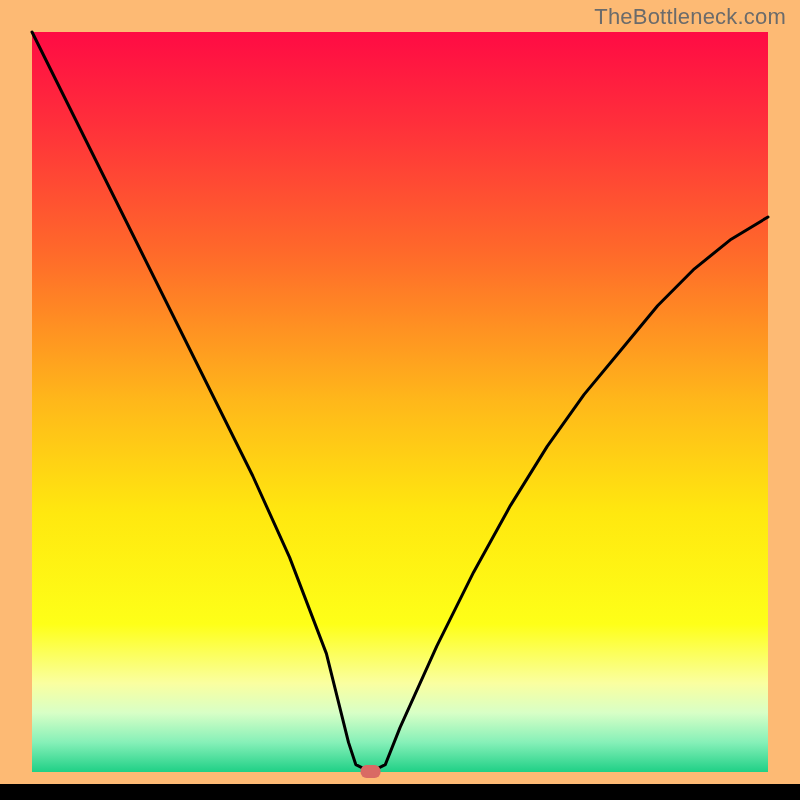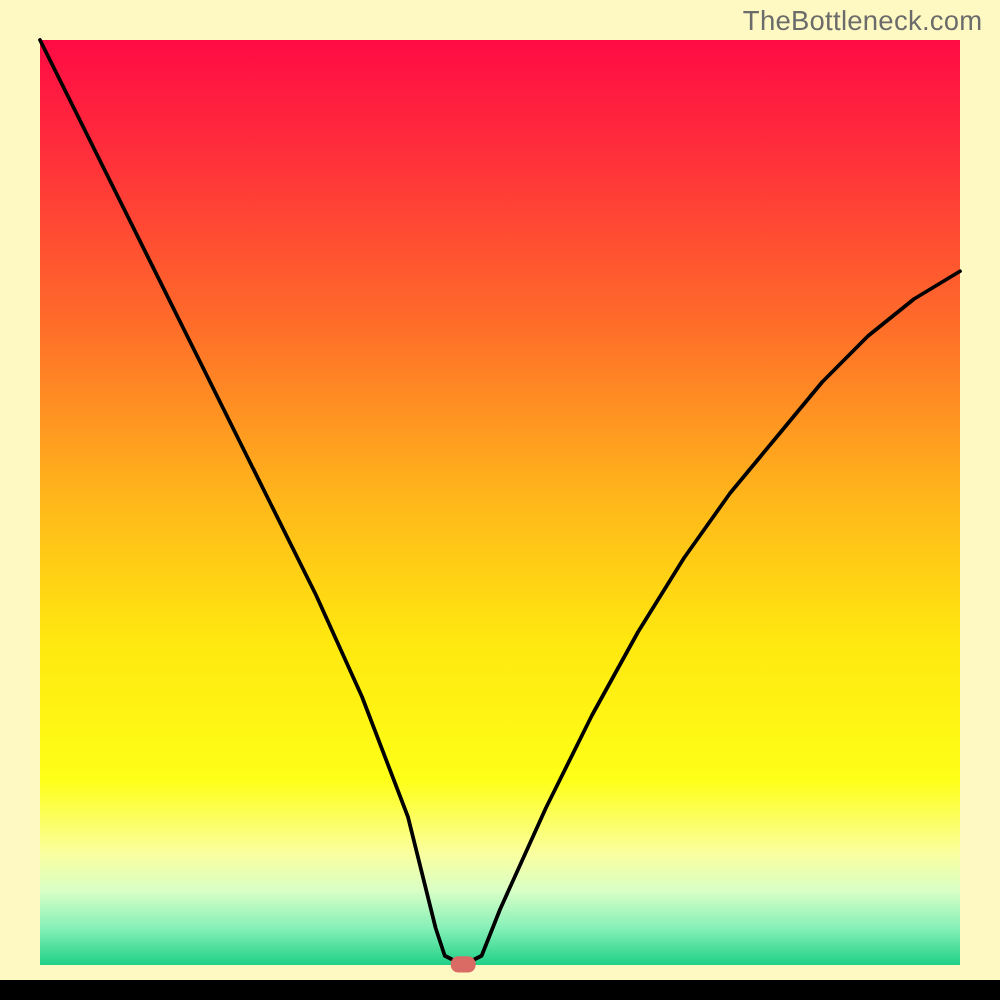--- a/index.html
+++ b/index.html
@@ -10,21 +10,21 @@
     background: #000;
     overflow: hidden;
     font-family: Arial, Helvetica, sans-serif;
   }
   .frame {
     position: absolute;
     top: 0;
     left: 0;
     width: 800px;
     height: 784px;
-    background: #fef9c3;
+    background: #fdba74;
   }
   .watermark {
     position: absolute;
     top: 4px;
     right: 14px;
     color: #6b6b6b;
     font-size: 22px;
     font-weight: 500;
     letter-spacing: 0.2px;
   }

